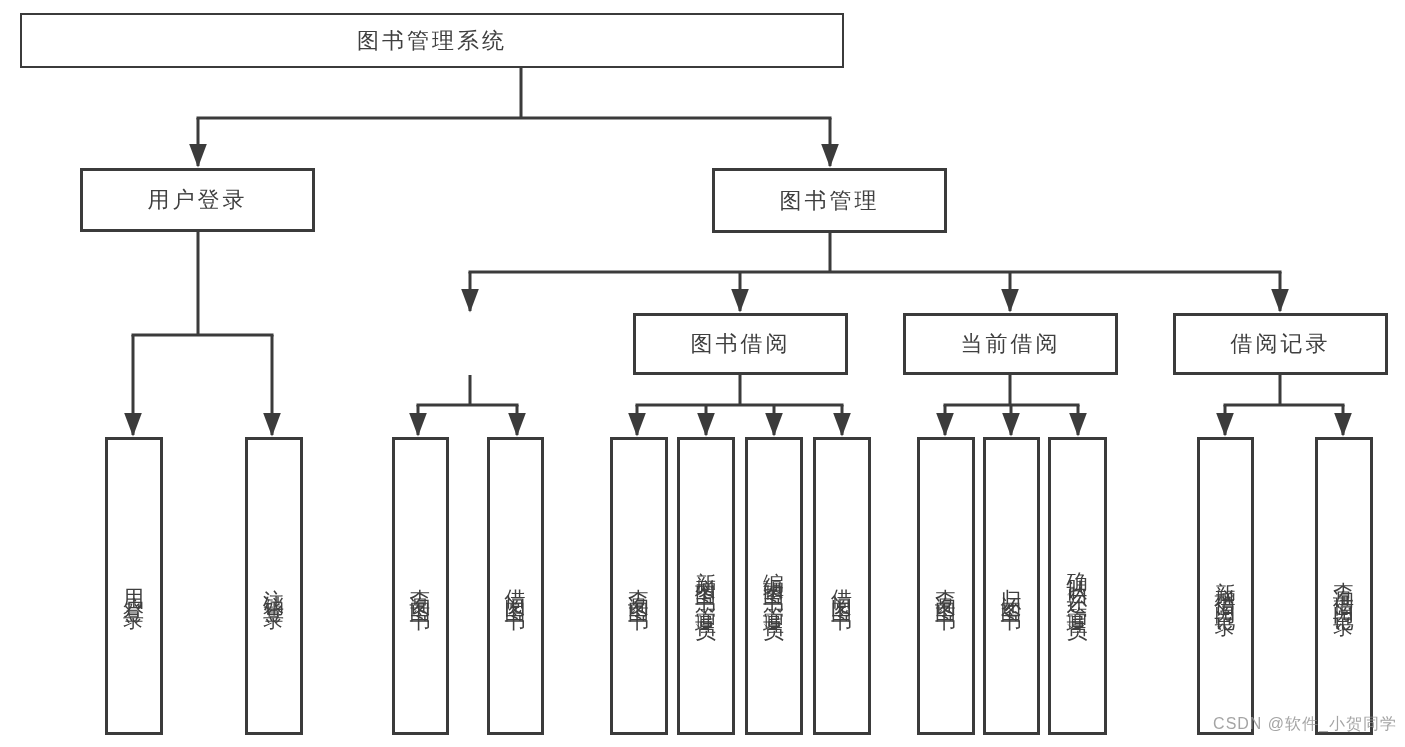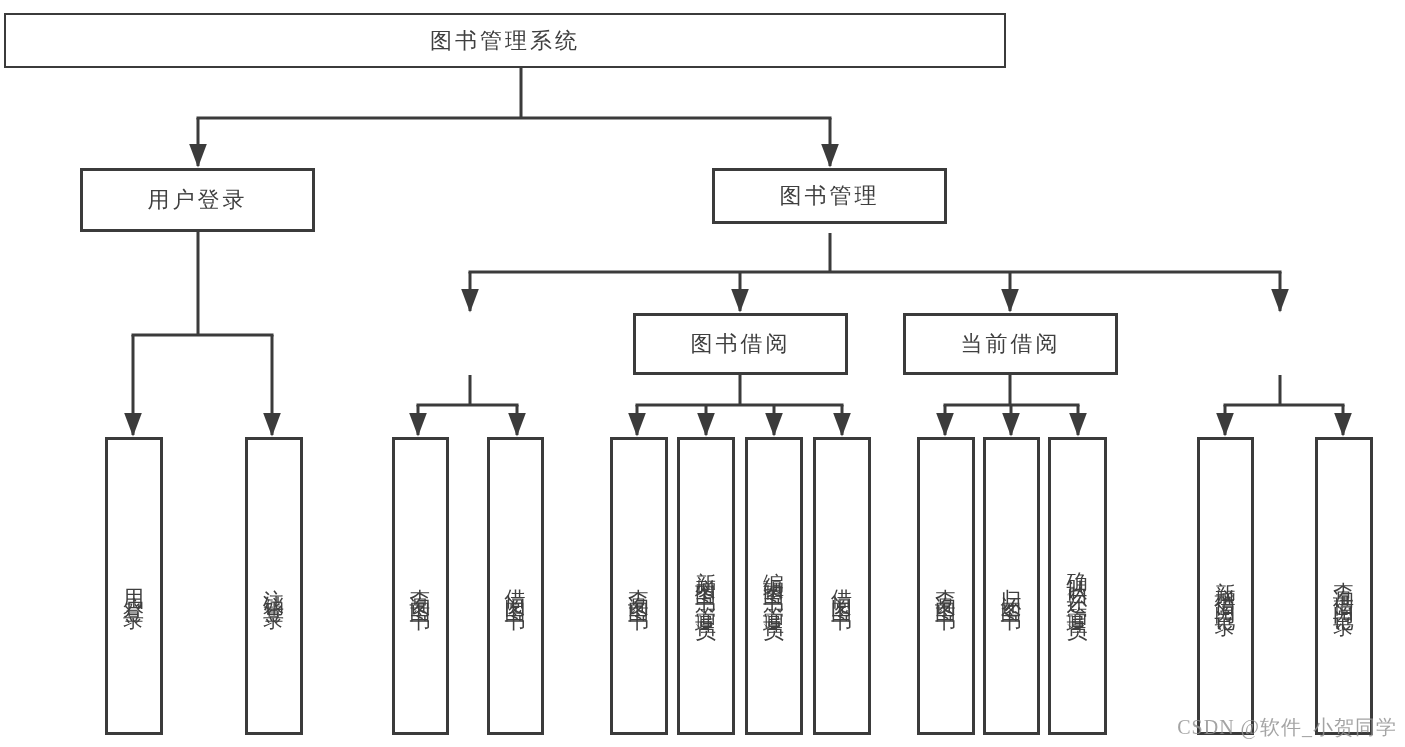--- a/index.html
+++ b/index.html
@@ -18,23 +18,22 @@
   .box.root{border-width:2px;}
   .box .lbl{
     font-size:22px;letter-spacing:3px;color:#3f3f3f;white-space:nowrap;
   }
   .box.v .lbl{
     writing-mode:vertical-rl;text-orientation:mixed;
     font-size:21px;letter-spacing:7px;line-height:1;
   }
   .watermark{
     position:absolute;z-index:3;right:8px;top:714px;
-    font-size:20px;letter-spacing:1px;color:rgba(148,148,148,0.85);
+    font-size:16px;letter-spacing:1px;color:rgba(148,148,148,0.85);
     white-space:nowrap;
-    font-family:Liberation Serif, serif;
   }
 </style>
 </head>
 <body>
 
 <div class="canvas">
 
   <svg class="connectors" width="1405" height="747" viewBox="0 0 1405 747">
     <defs>
       <marker id="ah" viewBox="0 0 8 6" refX="7.5" refY="3" markerWidth="8" markerHeight="6" orient="auto">
@@ -71,36 +70,39 @@
       <line x1="945" y1="405" x2="945" y2="435" marker-end="url(#ah)"></line>
       <line x1="1011" y1="405" x2="1011" y2="435" marker-end="url(#ah)"></line>
       <line x1="1078" y1="405" x2="1078" y2="435" marker-end="url(#ah)"></line>
 
       <path d="M1280,375 L1280,405 M1223.5,405 L1344.5,405"></path>
       <line x1="1225" y1="405" x2="1225" y2="435" marker-end="url(#ah)"></line>
       <line x1="1343" y1="405" x2="1343" y2="435" marker-end="url(#ah)"></line>
     </g>
   </svg>
 
-  <div class="box root" style="left:4px;top:13px;width:1002px;height:55px">
+  <div class="box root" style="left:20px;top:13px;width:824px;height:55px">
     <span class="lbl">图书管理系统</span>
   </div>
 
   <div class="box" style="left:80px;top:168px;width:235px;height:64px">
     <span class="lbl">用户登录</span>
   </div>
-  <div class="box" style="left:712px;top:168px;width:235px;height:56px">
+  <div class="box" style="left:712px;top:168px;width:235px;height:65px">
     <span class="lbl">图书管理</span>
   </div>
 
   <div class="box" style="left:903px;top:313px;width:215px;height:62px">
     <span class="lbl">当前借阅</span>
   </div>
   <div class="box" style="left:633px;top:313px;width:215px;height:62px">
     <span class="lbl">图书借阅</span>
+  </div>
+  <div class="box" style="left:1173px;top:313px;width:215px;height:62px">
+    <span class="lbl">借阅记录</span>
   </div>
 
   <div class="box v" style="left:105px;top:437px;width:58px;height:298px">
     <span class="lbl">用户登录</span>
   </div>
   <div class="box v" style="left:245px;top:437px;width:58px;height:298px">
     <span class="lbl">注销登录</span>
   </div>
 
   <div class="box v" style="left:392px;top:437px;width:57px;height:298px">

